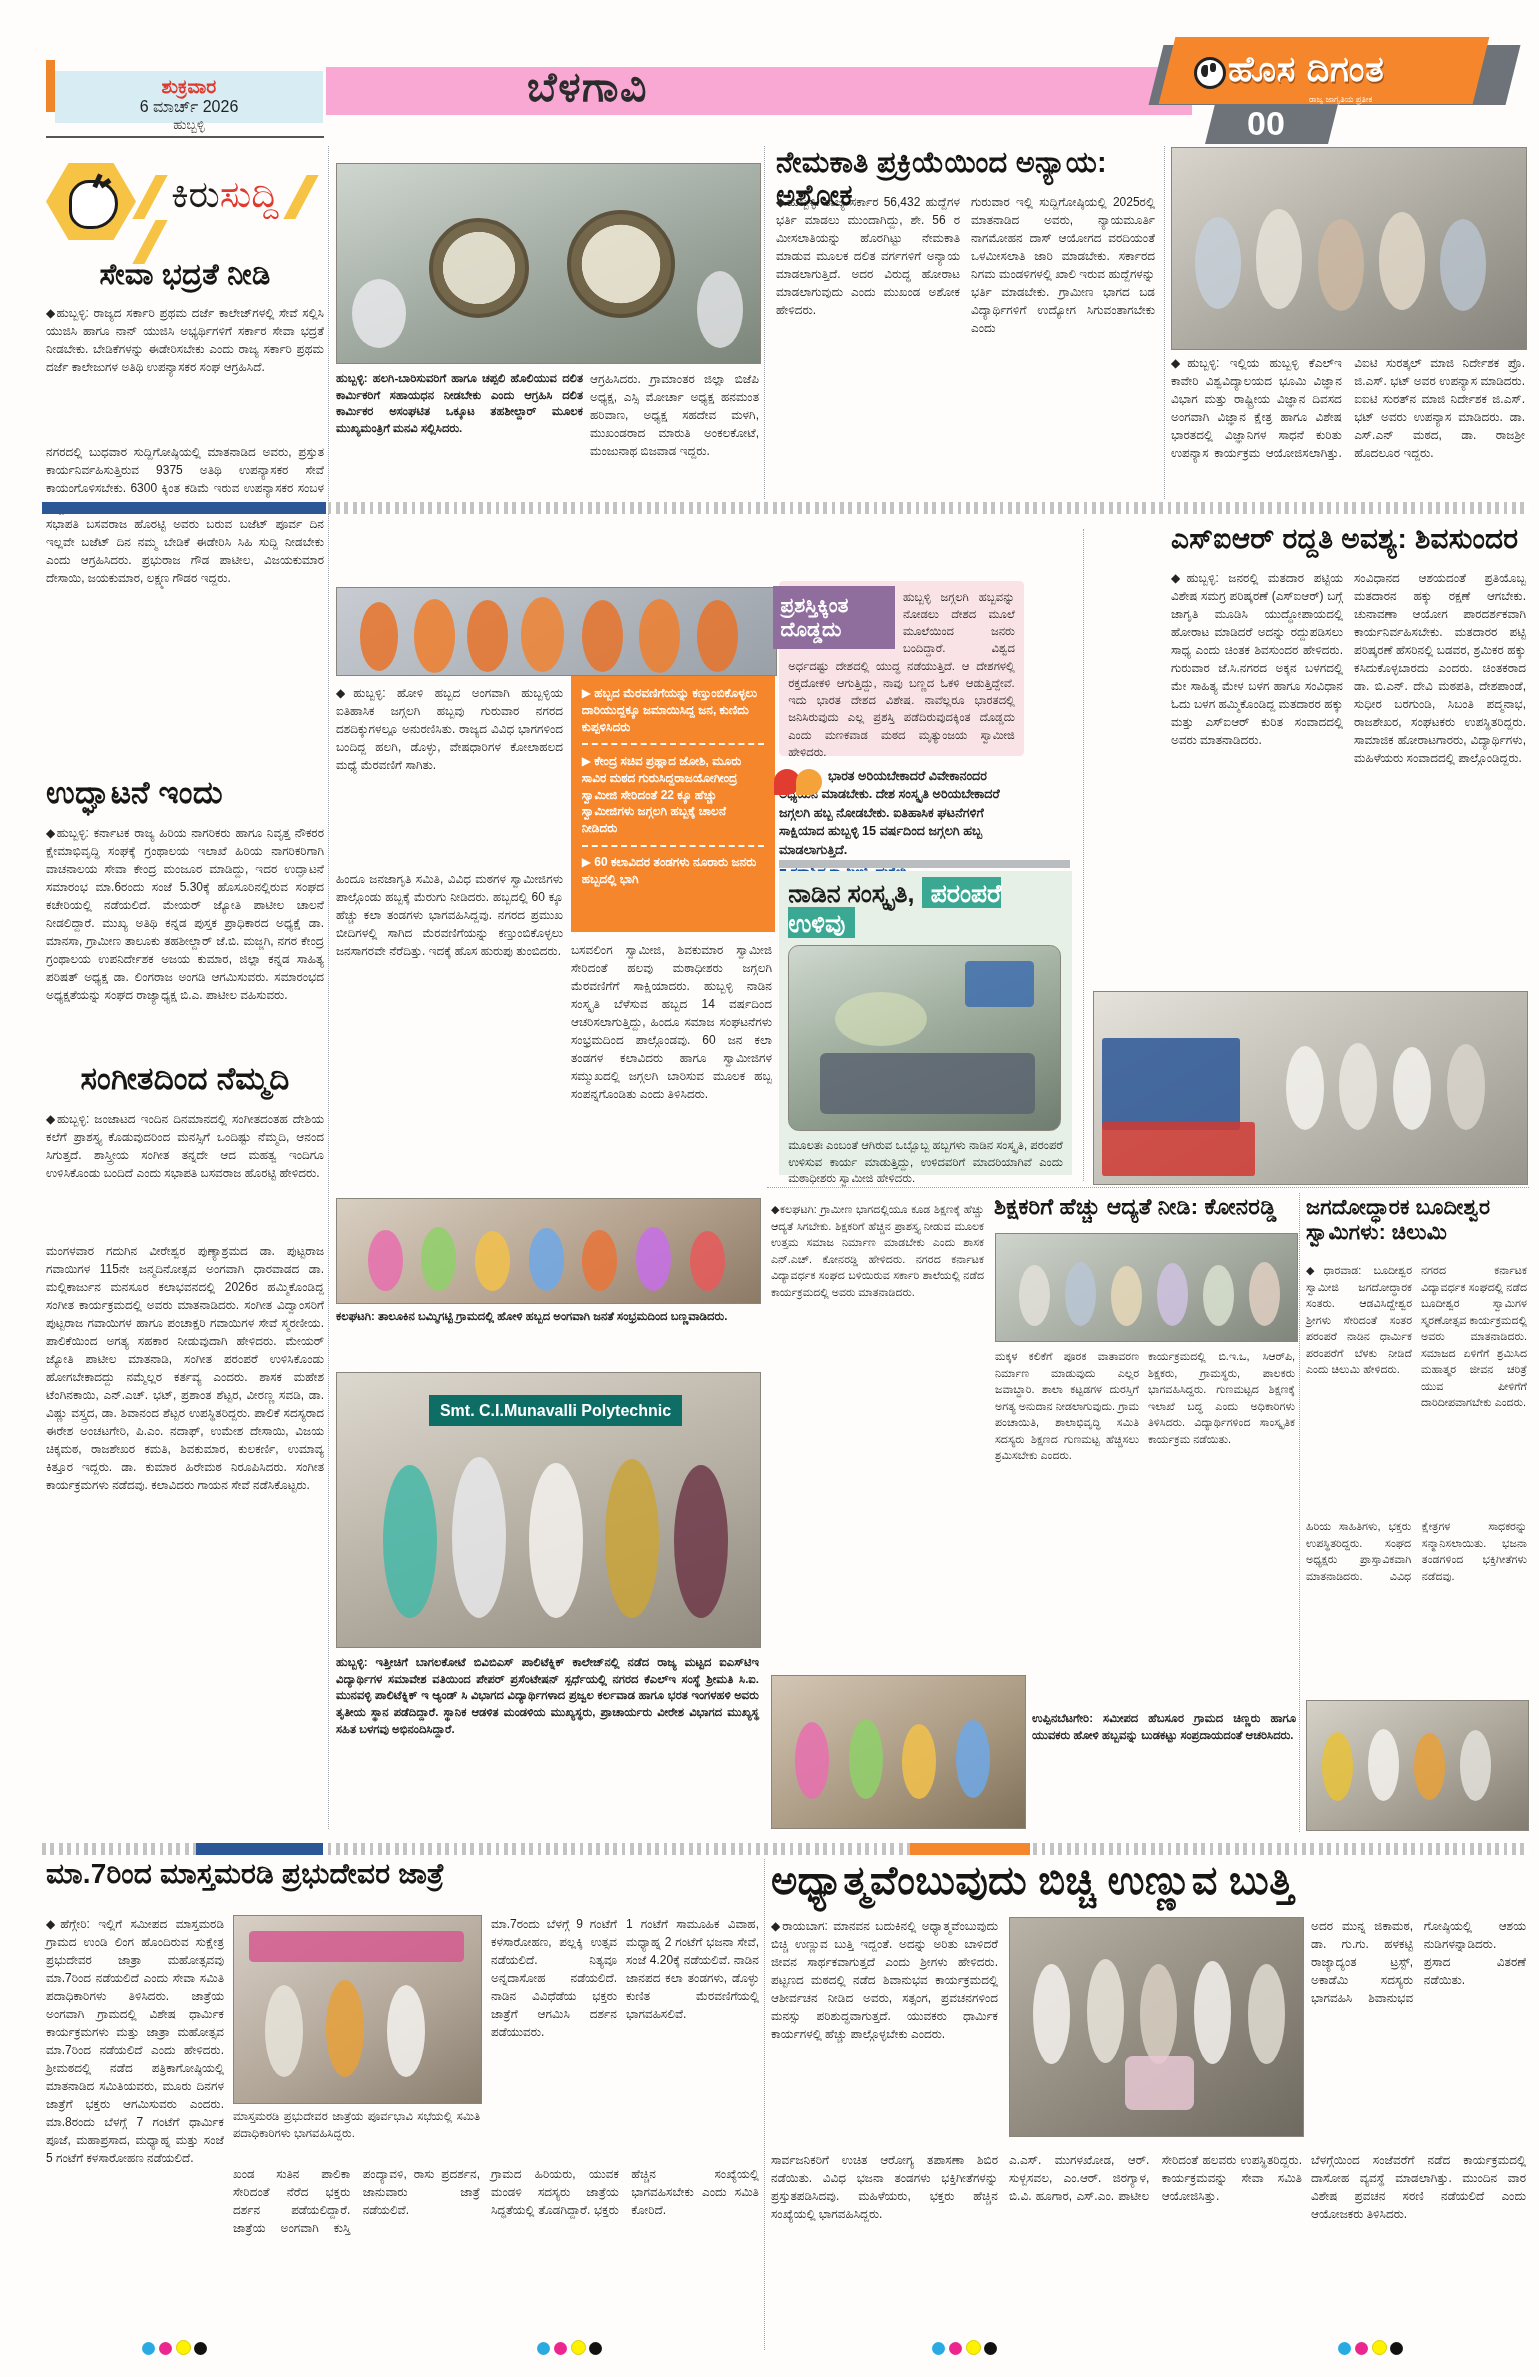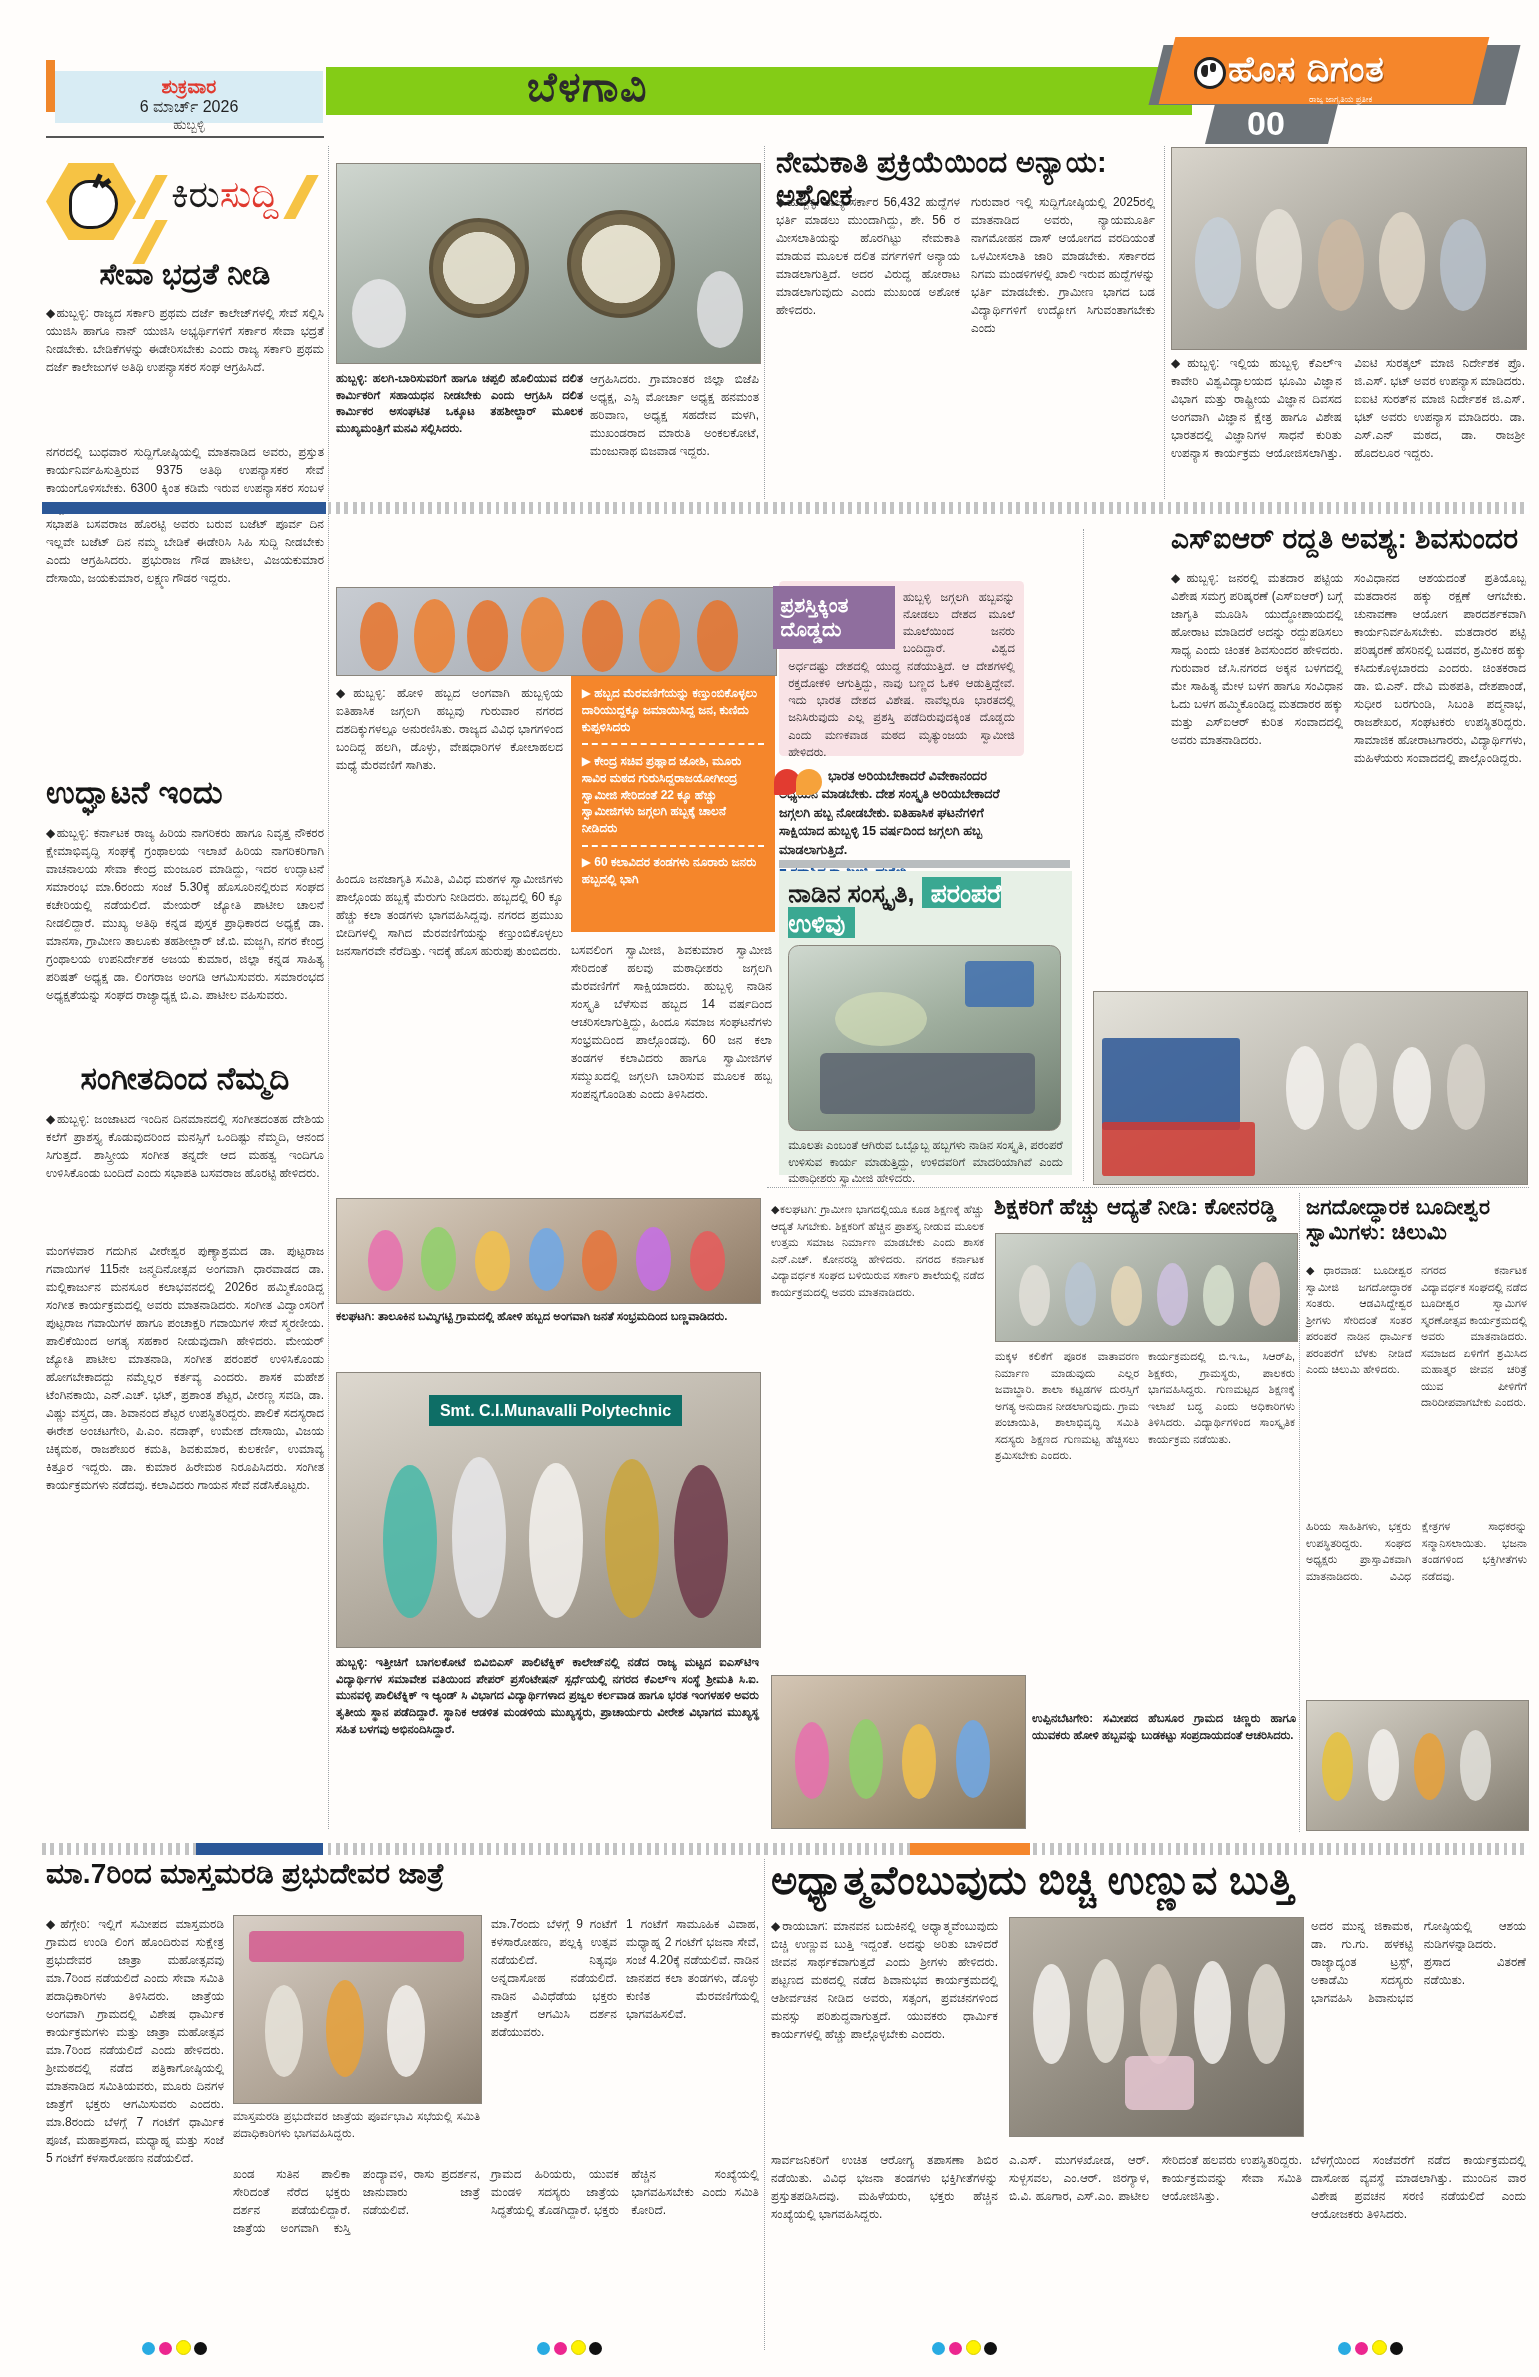--- a/index.html
+++ b/index.html
@@ -12,21 +12,21 @@
   .hl{font-weight:700;color:#161616;letter-spacing:0.2px;}
   .photo{background:linear-gradient(145deg,#b9b2a6,#8e887d 55%,#6f6a61);border:0.8px solid #8a857c;
          position:absolute;overflow:hidden;}
   .photo .blob{position:absolute;border-radius:50%;opacity:.85;}
   .dotsep{position:absolute;border-left:1.5px dotted #9aa0a4;width:0;}
   .hdots{position:absolute;border-top:1.5px dotted #9aa0a4;height:0;}
   .stripes{position:absolute;height:11.5px;
     background:repeating-linear-gradient(90deg,#c3c3c3 0 3.8px,#ffffff 3.8px 8.4px);}
   .seg{position:absolute;height:11.5px;}
   .datebox{background:#d8ecf4;}
-  .editionband{background:#84cc16;}
+  .editionband{background:#f9a8d4;}
   .hexa{clip-path:polygon(25% 0,75% 0,100% 50%,75% 100%,25% 100%,0 50%);background:#f6c344;}
   .chev{display:inline-block;width:12.3px;height:40px;background:#f6c344;transform:skewX(-28deg);margin-right:4.6px;}
   .orangebox{background:#f5862b;color:#fff;}
   .orangebox .dash{border-top:2.3px dashed #fff;margin:7.7px 0;}
   .pinkbox{background:#f9e3e6;border-radius:4.6px;}
   .purplelabel{background:#8f6e9e;color:#fff;font-weight:700;}
   .culturebox{background:#e7f0e6;}
   .tealtag{background:#3aa892;color:#fff;padding:1.5px 9.2px;}
   .qmark{display:inline-block;width:26px;height:26px;border-radius:50% 50% 50% 4%;}
   .regdot{width:13px;height:13px;border-radius:50%;display:inline-block;margin-right:3.8px;}

